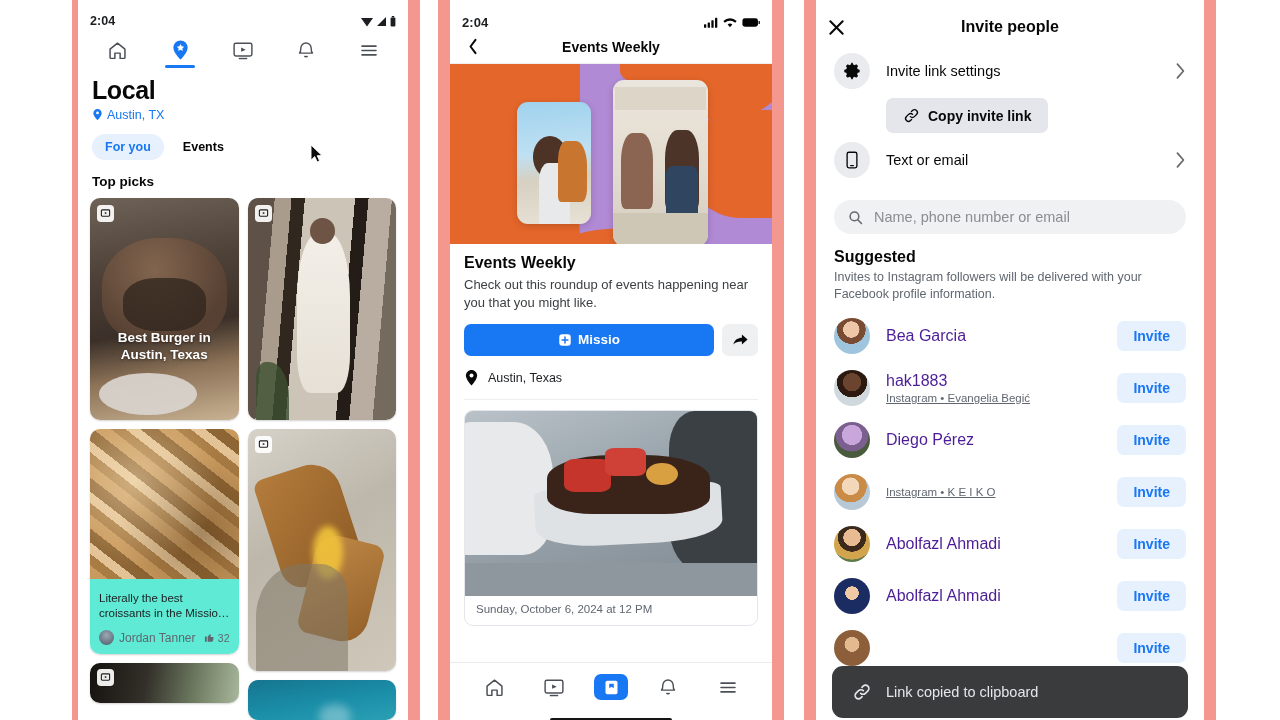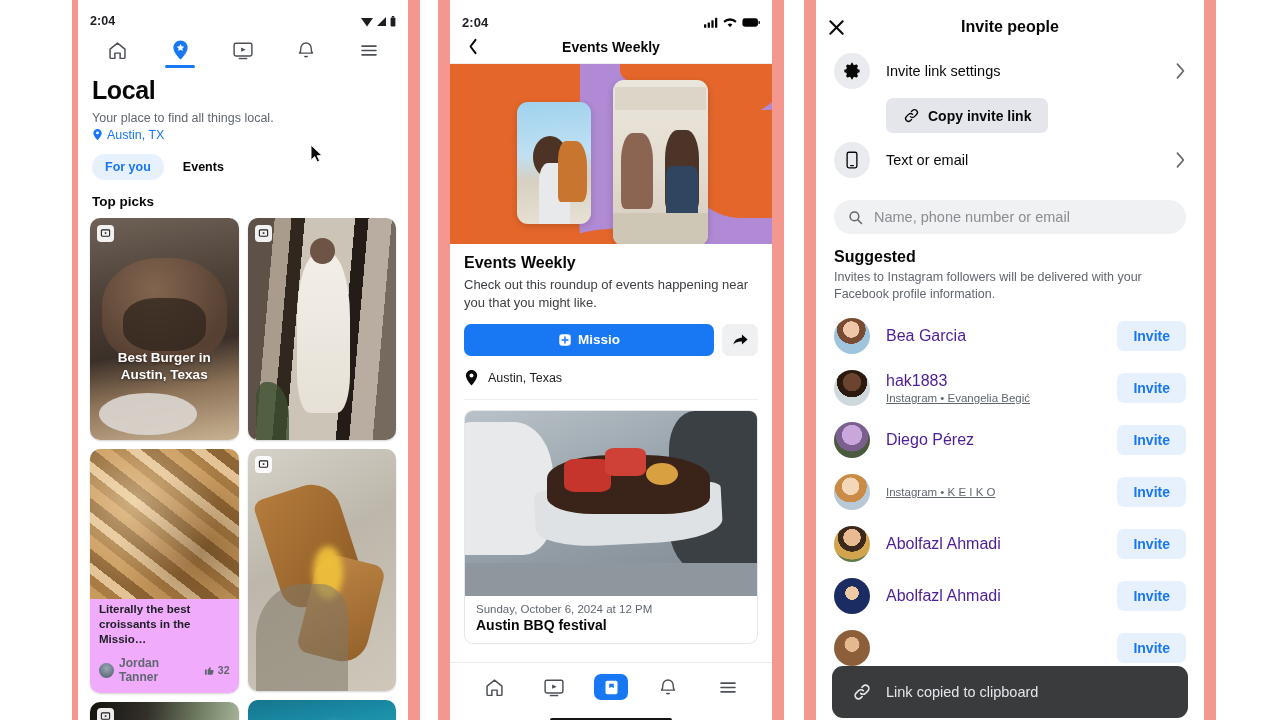--- a/index.html
+++ b/index.html
@@ -45,21 +45,21 @@
   .col{ display:flex; flex-direction:column; gap:9px; flex:1; min-width:0;}
   .card{ border-radius:10px; overflow:hidden; position:relative; background:#fff;
          box-shadow:0 1px 2px rgba(0,0,0,.18); cursor:pointer;}
   .card-media{ position:relative; width:100%; background:#cfcfcf; }
   .reel-badge{ position:absolute; top:7px; left:7px; width:17px; height:17px;
                border-radius:4px; background:rgba(255,255,255,.92);
                display:flex; align-items:center; justify-content:center;}
   .card-overlay-text{ position:absolute; left:0; right:0; bottom:56px; text-align:center;
                       color:#fff; font-size:13.5px; font-weight:700; line-height:1.25;
                       text-shadow:0 1px 3px rgba(0,0,0,.55); padding:0 10px;}
-  .card-body{ padding:3px 9px 9px 9px; background:#f0abfc;font-weight:bold;}
+  .card-body{ padding:12px 9px 9px 9px; background:#5eead4;}
   .card-title{ font-size:11.5px; color:#1c1e21; line-height:1.32; }
   .card-meta{ display:flex; align-items:center; gap:5px; margin-top:9px; }
   .avatar-xs{ width:15px; height:15px; border-radius:50%; flex:0 0 auto;}
   .card-author{ font-size:12px; color:#606770; flex:1; }
   .card-likes{ display:flex; align-items:center; gap:3px; font-size:10.5px; color:#606770;}
 
   
   #phone-event{ left:450px; width:322px; }
   .mid-header{ display:flex; align-items:center; height:34px; padding:0 10px;
                background:#fff; border-bottom:1px solid #eceef0;}
@@ -193,21 +193,20 @@
       </div>
       <div class="nav-item">
         <svg width="22" height="21" viewBox="0 0 24 24" stroke="#4b4f56" stroke-width="1.8" stroke-linecap="round">
           <path d="M4 7h16M4 12h16M4 17h16"></path>
         </svg>
       </div>
     </div>
 
     <div class="local-head">
       <div class="local-title">Local</div>
-      <div class="local-sub">Your place to find all things local.</div>
       <div class="local-loc">
         <svg width="11" height="13" viewBox="0 0 24 26">
           <path d="M12 1C7 1 3 5 3 10c0 6.5 9 15 9 15s9-8.5 9-15c0-5-4-9-9-9z" fill="#1877f2"></path>
           <circle cx="12" cy="9.6" r="3.1" fill="#fff"></circle>
         </svg>
         <span>Austin, TX</span>
       </div>
     </div>
 
     <div class="chips">
@@ -401,21 +400,20 @@
         <div style="position:absolute;right:-6%;top:0;width:36%;height:86%;background:#3b4045;border-radius:24% 0 0 28%;"></div>
         <div style="position:absolute;left:24%;top:40%;width:64%;height:32%;background:#dfe2e4;border-radius:12% 12% 34% 34%;transform:rotate(-3deg);"></div>
         <div style="position:absolute;left:28%;top:24%;width:56%;height:32%;background:#3a2318;border-radius:40% 40% 28% 28%;"></div>
         <div style="position:absolute;left:34%;top:26%;width:16%;height:18%;background:#c6352b;border-radius:22%;"></div>
         <div style="position:absolute;left:48%;top:20%;width:14%;height:15%;background:#cf4136;border-radius:22%;"></div>
         <div style="position:absolute;left:62%;top:28%;width:11%;height:12%;background:#d9a041;border-radius:50%;"></div>
         <div style="position:absolute;left:0;bottom:0;width:100%;height:18%;background:#8e979e;"></div>
       </div>
       <div class="ev-card-body">
         <div class="ev-card-date">Sunday, October 6, 2024 at 12 PM</div>
-        <div class="ev-card-name">Austin BBQ festival</div>
       </div>
     </div>
 
     <div class="tabbar">
       <div class="tabbar-row">
         <div class="tab-ic">
           <svg width="21" height="21" viewBox="0 0 24 24" fill="none" stroke="#4b4f56" stroke-width="1.7">
             <path d="M3.5 10.5 L12 3.6 L20.5 10.5 V20 a1 1 0 0 1-1 1 H15 v-6 h-6 v6 H4.5 a1 1 0 0 1-1-1 Z" stroke-linejoin="round"></path>
           </svg>
         </div>

